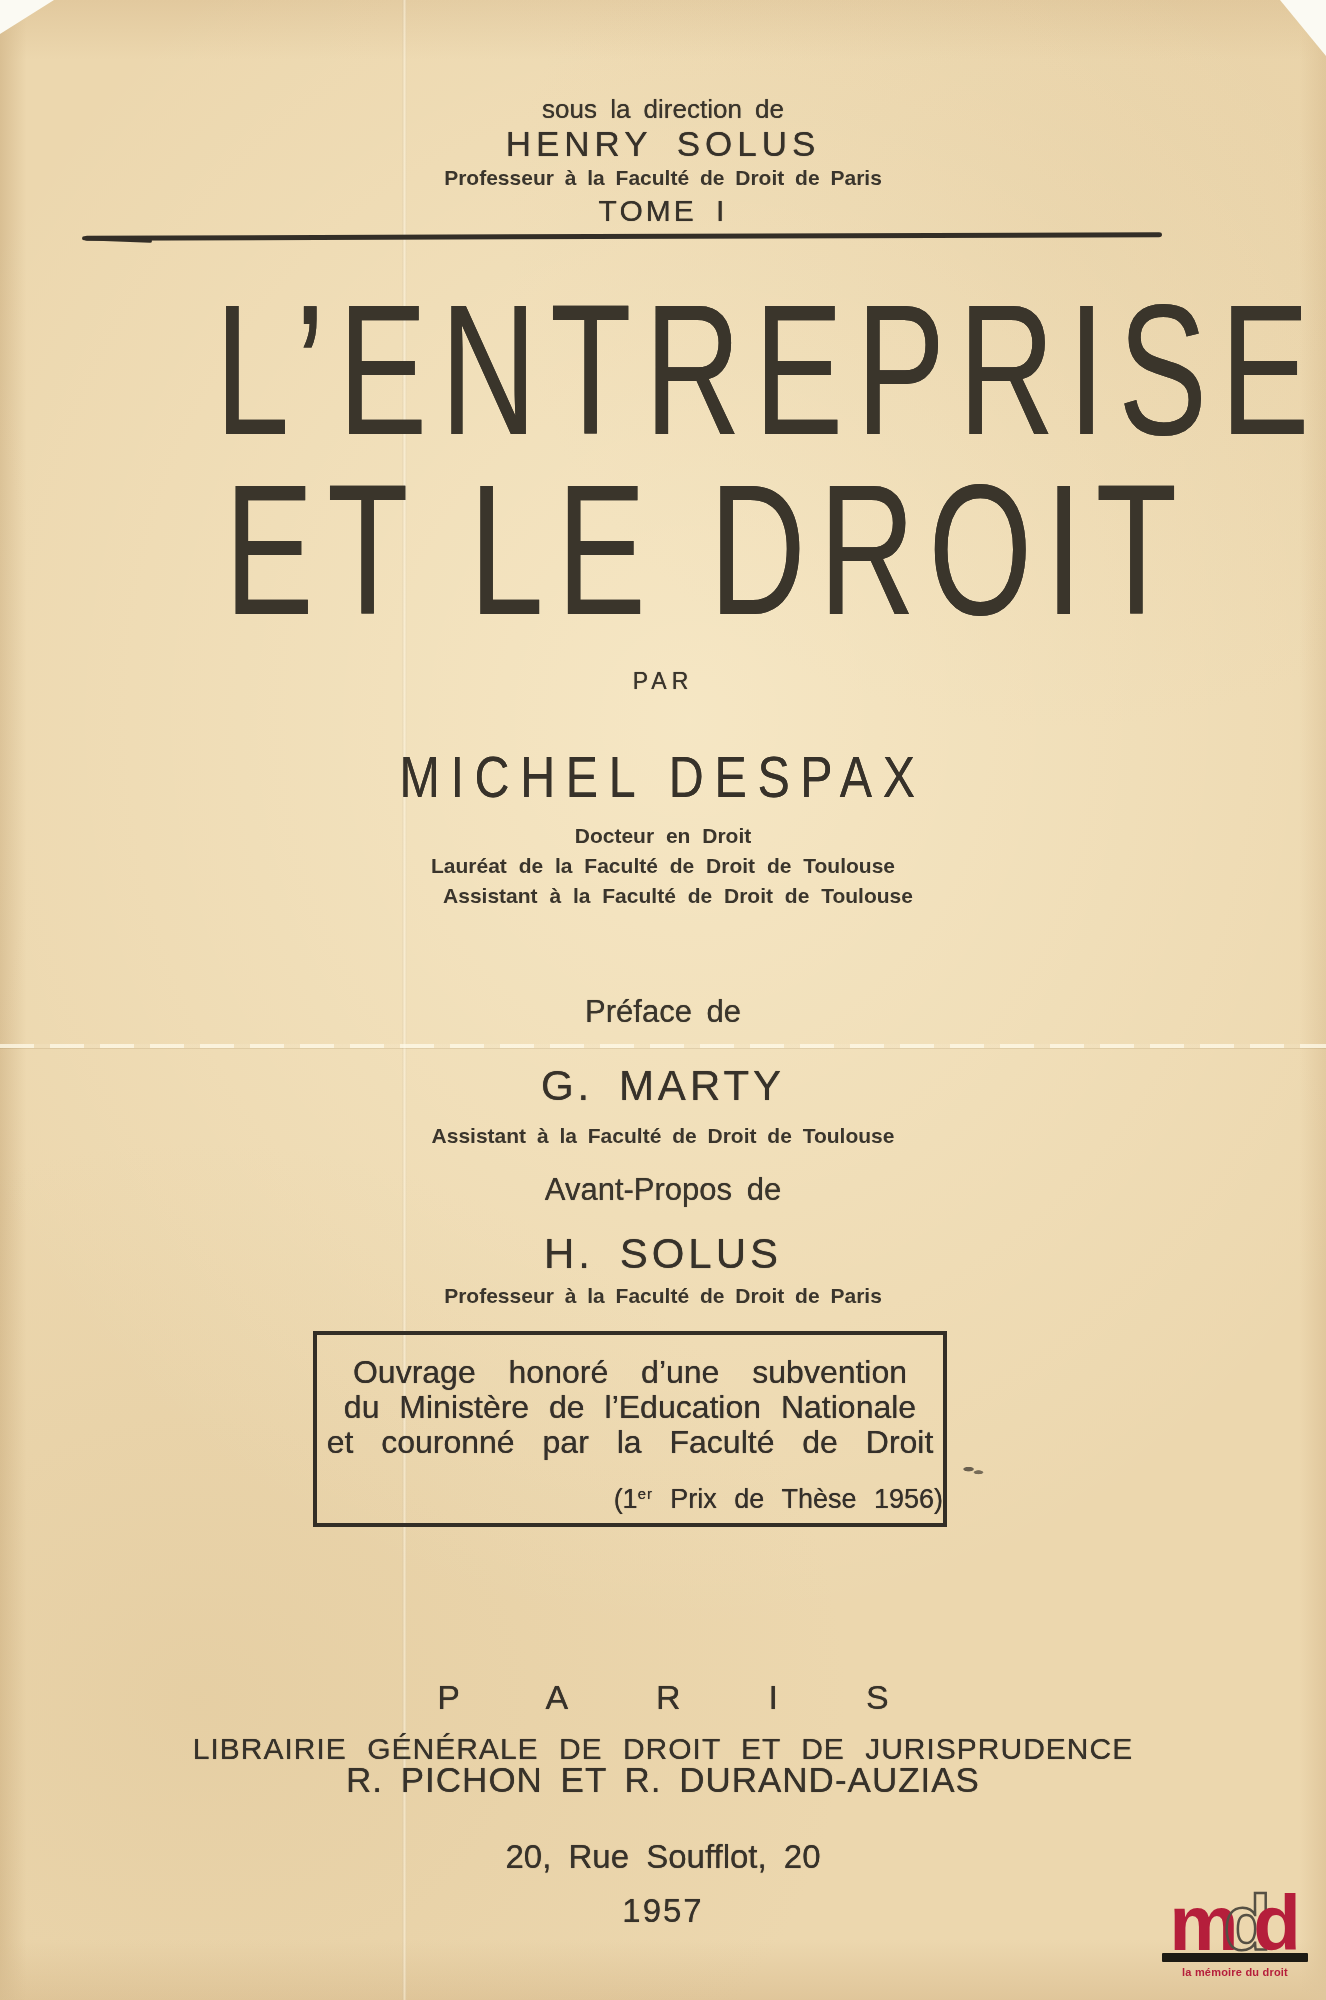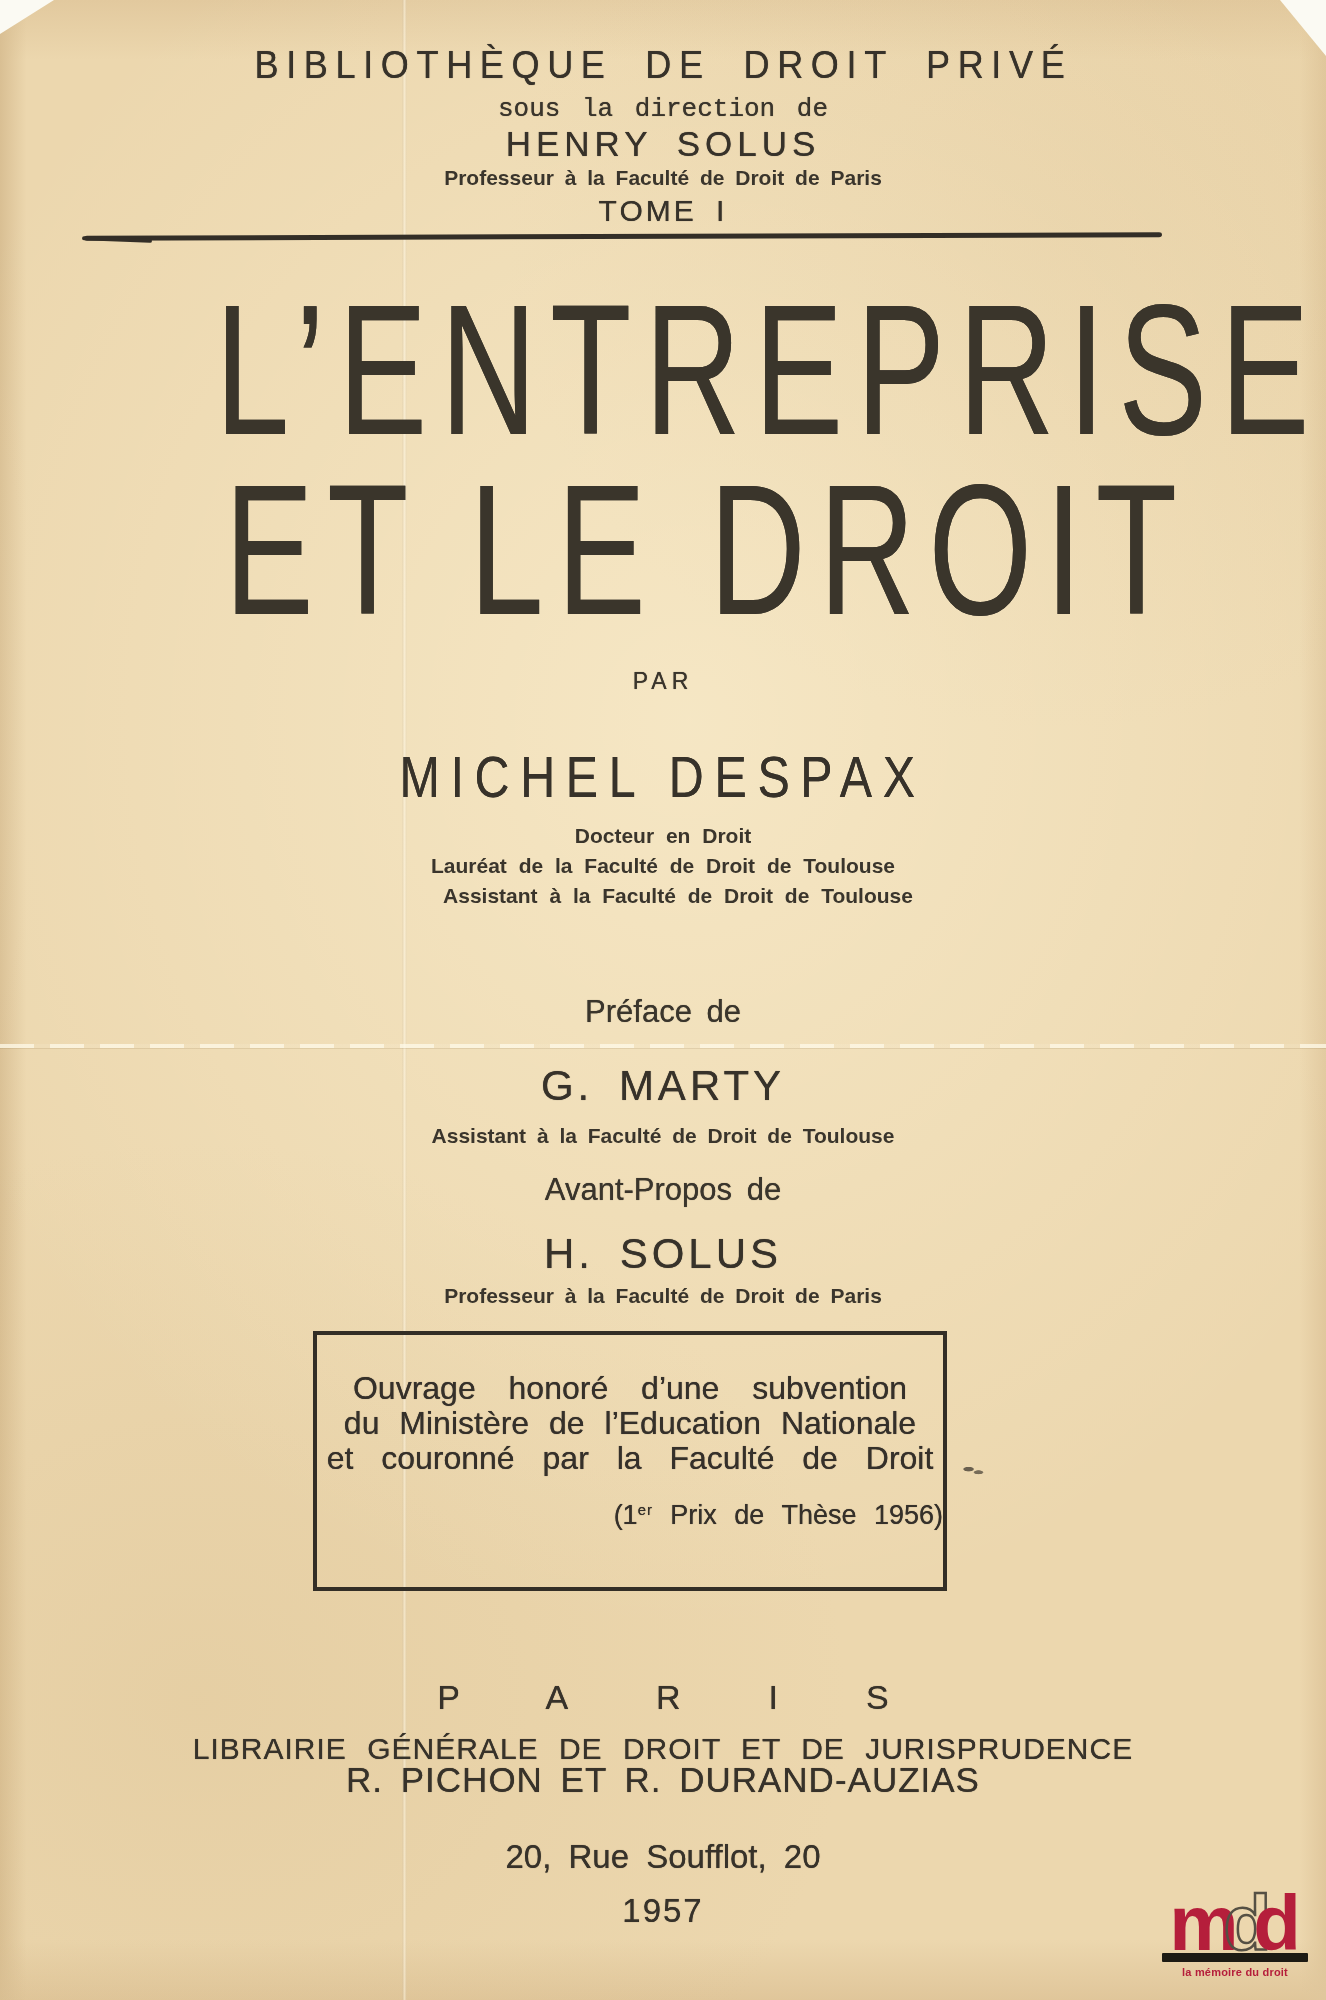--- a/index.html
+++ b/index.html
@@ -29,21 +29,21 @@
   .speck { position:absolute; left:962px; top:1466px; width:22px; height:9px;
     background:radial-gradient(ellipse 45% 48% at 30% 35%, #4a4337 0 45%, transparent 60%),
                radial-gradient(ellipse 40% 42% at 75% 70%, #5a5243 0 45%, transparent 60%); opacity:.8; }
 
   .line { position:absolute; left:0; width:100%; text-align:center; white-space:nowrap; }
   .sq { display:inline-block; transform-origin:50% 50%; }
   .ink { text-shadow:0 0 0.7px currentColor; }
 
   .series-title   { top:44px;  font-size:38px; letter-spacing:8px; word-spacing:16px; color:#37322a; }
   .series-title .sq { transform:scaleX(.95); }
-  .direction-note { top:94px;  font-size:26px; word-spacing:6px; color:#3a352c;font-family:Liberation Mono, monospace; }
+  .direction-note { top:94px;  font-size:26px; word-spacing:6px; color:#3a352c; }
   .director-name  { top:124px; font-size:35px; letter-spacing:5px; word-spacing:10px; color:#37322a; }
   .director-title { top:166px; font-size:21px; font-weight:bold; word-spacing:5px; color:#3a352c; }
   .tome           { top:194px; font-size:30px; letter-spacing:3px; word-spacing:8px; color:#37322a; }
 
   .rule { position:absolute; top:234px; left:84px; width:1078px; height:5px; background:#332e27;
           border-radius:3px/2.5px; transform:rotate(-0.18deg); }
   .rule::before { content:""; position:absolute; left:-2px; top:2px; width:70px; height:4px;
           background:#332e27; border-radius:2px; transform:rotate(2.4deg); }
 
   .main-title-1, .main-title-2 { font-size:185px; line-height:185px; color:#3a352b; letter-spacing:0.10em; }
@@ -57,22 +57,22 @@
   .cred-1 { top:824px; } .cred-2 { top:854px; } .cred-3 { top:884px;padding-left:15px; }
   .cred-1,.cred-2,.cred-3 { font-size:21px; font-weight:bold; word-spacing:6px; color:#3a352c; }
 
   .preface-label  { top:994px;  font-size:31px; word-spacing:6px; color:#3a352c; }
   .preface-name   { top:1062px; font-size:42px; letter-spacing:4px; word-spacing:10px; color:#37322a; }
   .preface-title  { top:1124px; font-size:21px; font-weight:bold; word-spacing:5px; color:#3a352c; }
   .foreword-label { top:1172px; font-size:31px; word-spacing:6px; color:#3a352c; }
   .foreword-name  { top:1230px; font-size:42px; letter-spacing:4px; word-spacing:10px; color:#37322a; }
   .foreword-title { top:1284px; font-size:21px; font-weight:bold; word-spacing:5px; color:#3a352c; }
 
-  .award-box { position:absolute; left:313px; top:1331px; width:634px; height:260px;
-    border:4px solid #332e26; box-sizing:border-box; padding-top:36px; text-align:center;
+  .award-box { position:absolute; left:313px; top:1331px; width:634px; height:196px;
+    border:4px solid #332e26; box-sizing:border-box; padding-top:20px; text-align:center;
     color:#35302a; }
   .award-box .abl { font-size:32px; line-height:35px; white-space:nowrap; }
   .ab1 { word-spacing:24px; }
   .ab2 { word-spacing:11px; }
   .ab3 { word-spacing:19px; }
   .ab4 { word-spacing:8px; }
   .ab-prize { font-size:27px; line-height:34px; margin-top:17px; word-spacing:10px;text-align:right; }
   .ab-prize sup { font-size:0.55em; vertical-align:9px; letter-spacing:1px; }
 
   .imprint-city      { top:1678px; font-size:34px; letter-spacing:88px; text-indent:88px; color:#37322a; }
@@ -94,21 +94,20 @@
 </head>
 <body>
 
 <div class="page">
 
   <div class="corner-tl"></div>
   <div class="corner-tr"></div>
   <div class="crease-v"></div>
   <div class="crease-h"></div>
 
-  <div class="line series-title ink"><span class="sq">BIBLIOTHÈQUE DE DROIT PRIVÉ</span></div>
   <div class="line direction-note ink">sous la direction de</div>
   <div class="line director-name ink">HENRY SOLUS</div>
   <div class="line director-title">Professeur à la Faculté de Droit de Paris</div>
   <div class="line tome ink">TOME I</div>
 
   <div class="rule"></div>
 
   <div class="line main-title-1 ink"><span class="sq">L’ENTREPRISE</span></div>
   <div class="line main-title-2 ink"><span class="sq">ET LE DROIT</span></div>
 

